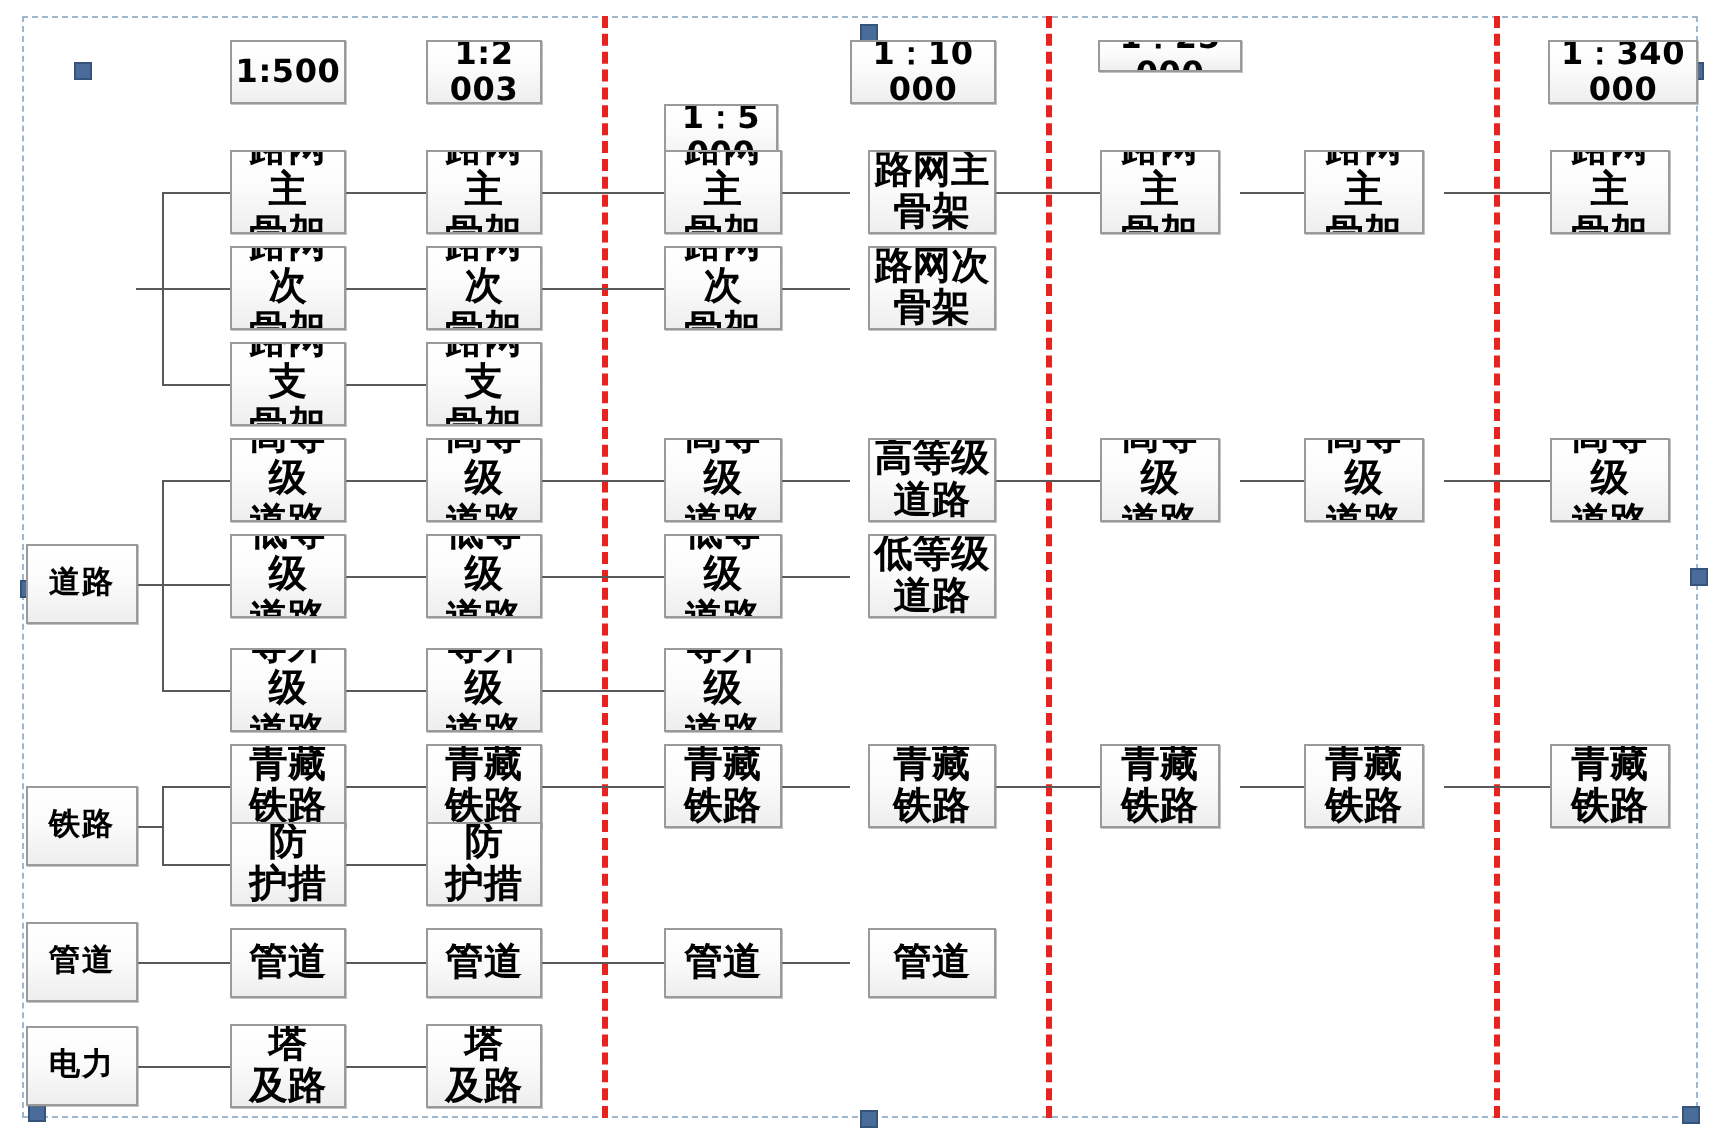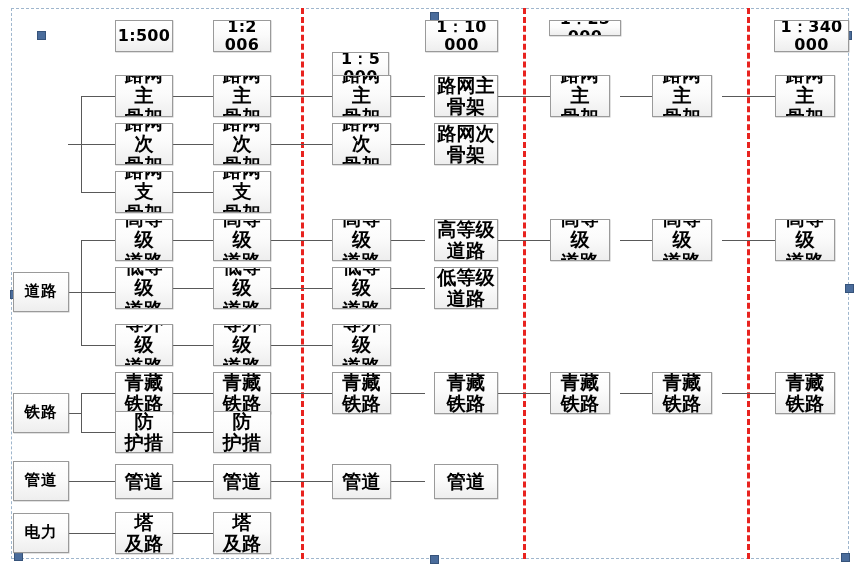--- a/index.html
+++ b/index.html
@@ -148,21 +148,21 @@
 
   <div class="hline" style="left:68px;top:413px;width:14px;"></div>
   <div class="vline" style="left:81px;top:393px;height:40px;"></div>
   <div class="hline" style="left:81px;top:393px;width:34px;"></div>
   <div class="hline" style="left:81px;top:432px;width:34px;"></div>
 
   <div class="node scale" style="left:115px;top:20px;width:58px;height:32px;">
       <span class="txt">1:500</span>
     </div>
   <div class="node scale" style="left:213px;top:20px;width:58px;height:32px;">
-      <span class="txt">1:2 006</span>
+      <span class="txt">1:2 003</span>
     </div>
   <div class="node scale" style="left:332px;top:20px;width:57px;height:32px;margin-top:32px;">
       <span class="txt">1：5 000</span>
     </div>
   <div class="node scale" style="left:425px;top:20px;width:73px;height:32px;">
       <span class="txt">1：10 000</span>
     </div>
   <div class="node scale" style="left:549px;top:20px;width:72px;height:16px;">
       <span class="txt">1：25 000</span>
     </div>

